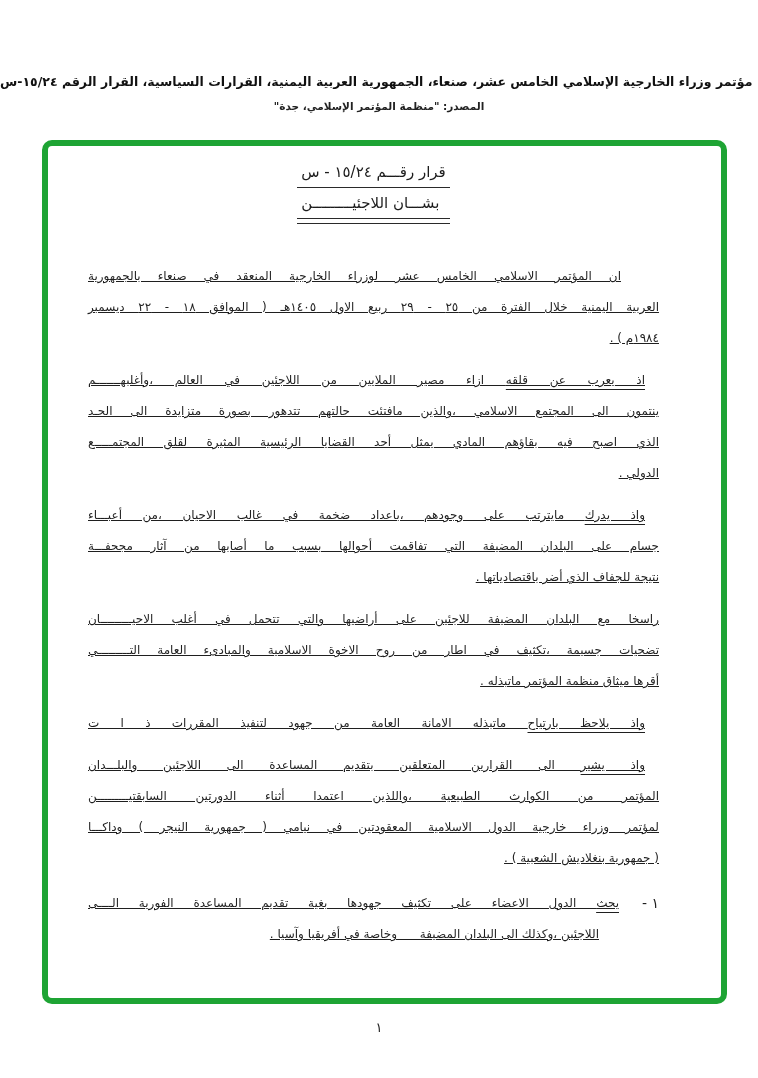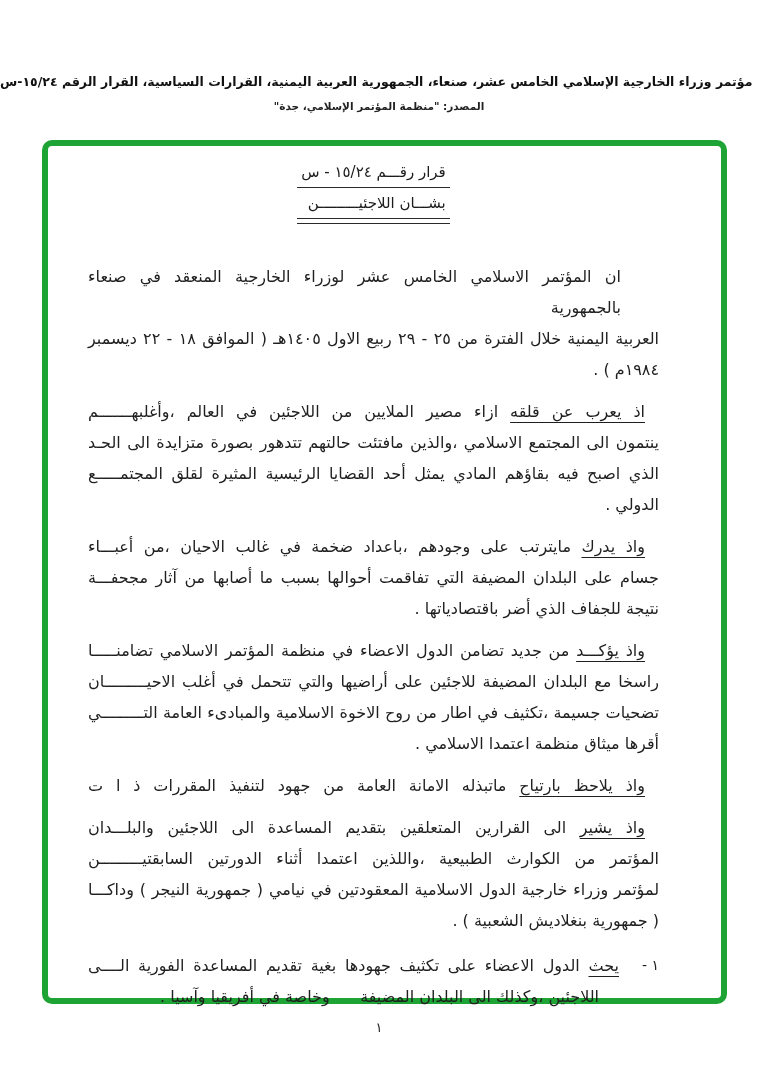--- a/index.html
+++ b/index.html
@@ -17,33 +17,33 @@
   }
   .frame{
     position:absolute;left:42px;top:140px;width:685px;height:864px;
     box-sizing:border-box;border:6px solid var(--frame,#1ea434);border-radius:10px;
     background:#fff;
   }
   .content{
     position:absolute;inset:0;box-sizing:border-box;
     padding:8px 62px 0 40px;direction:rtl;
   }
-  .doc-title{width:max-content;margin:6px auto 42px;text-align:right;}
+  .doc-title{width:max-content;margin:6px auto 42px;text-align:left;}
   .t-line{
     font-size:15px;line-height:24px;letter-spacing:1px;
     border-bottom:1.5px solid #2a2a2a;padding:0 4px 3px 4px;color:#1c1c1c;
   }
   .t-line.dbl{position:relative;margin-top:3px;}
   .t-line.dbl::after{
     content:"";position:absolute;left:0;right:0;bottom:-6px;height:1.5px;background:#2a2a2a;
   }
   .para{margin:0 0 11px 0;}
   .line{
-    font-size:16px;line-height:31px;color:#1f1f1f;
-    text-align:justify;text-align-last:justify;
+    font-size:12px;line-height:31px;color:#1f1f1f;
+    text-align:justify;text-align-last:justify;text-decoration:underline;
   }
   .line.end{text-align:right;text-align-last:auto;}
   .line.first{padding-right:14px;}
   .para.p0 .line.first{padding-right:38px;}
   .lead{text-decoration:underline;text-underline-offset:5px;text-decoration-thickness:1px;}
   .item{display:flex;margin-top:14px;}
   .marker{width:36px;flex:0 0 36px;font-size:14px;line-height:31px;}
   .item-text{flex:1;}
   .item .line.first{padding-right:4px;}
   .item .line.end{padding-right:24px;padding-left:30px;text-align:right;}
@@ -76,24 +76,23 @@
           <div class="line ">ينتمون الى المجتمع الاسلامي ،والذين مافتئت حالتهم تتدهور بصورة متزايدة الى الحـد</div>
           <div class="line ">الذي اصبح فيه بقاؤهم المادي يمثل أحد القضايا الرئيسية المثيرة لقلق المجتمـــــع</div>
           <div class="line end">الدولي .</div>
         </div>
         <div class="para">
           <div class="line first"><span class="lead">واذ يدرك</span> مايترتب على وجودهم ،باعداد ضخمة في غالب الاحيان ،من أعبـــاء</div>
           <div class="line ">جسام على البلدان المضيفة التي تفاقمت أحوالها بسبب ما أصابها من آثار مجحفـــة</div>
           <div class="line end">نتيجة للجفاف الذي أضر باقتصادياتها .</div>
         </div>
         <div class="para">
-          <div class="line first"><span class="lead">واذ يؤكـــد</span> من جديد تضامن الدول الاعضاء في منظمة المؤتمر الاسلامي تضامنـــــا</div>
           <div class="line ">راسخا مع البلدان المضيفة للاجئين على أراضيها والتي تتحمل في أغلب الاحيـــــــــان</div>
           <div class="line ">تضحيات جسيمة ،تكثيف في اطار من روح الاخوة الاسلامية والمبادىء العامة التـــــــــي</div>
-          <div class="line end">أقرها ميثاق منظمة اعتمدا الاسلامي .</div>
+          <div class="line end">أقرها ميثاق منظمة المؤتمر ماتبذله .</div>
         </div>
         <div class="para">
           <div class="line first"><span class="lead">واذ يلاحظ بارتياح</span> ماتبذله الامانة العامة من جهود لتنفيذ المقررات ذ ا ت</div>
         </div>
         <div class="para">
           <div class="line first"><span class="lead">واذ يشير</span> الى القرارين المتعلقين بتقديم المساعدة الى اللاجئين والبلـــدان</div>
           <div class="line ">المؤتمر من الكوارث الطبيعية ،واللذين اعتمدا أثناء الدورتين السابقتيـــــــــن</div>
           <div class="line ">لمؤتمر وزراء خارجية الدول الاسلامية المعقودتين في نيامي ( جمهورية النيجر ) وداكـــا</div>
           <div class="line end">( جمهورية بنغلاديش الشعبية ) .</div>
         </div>

